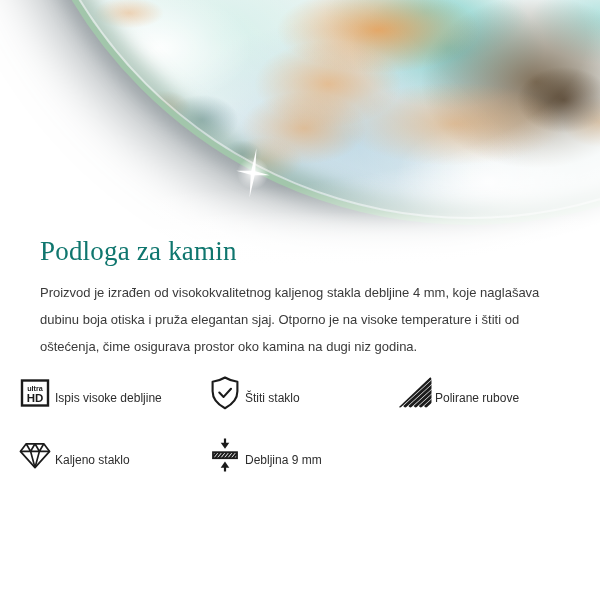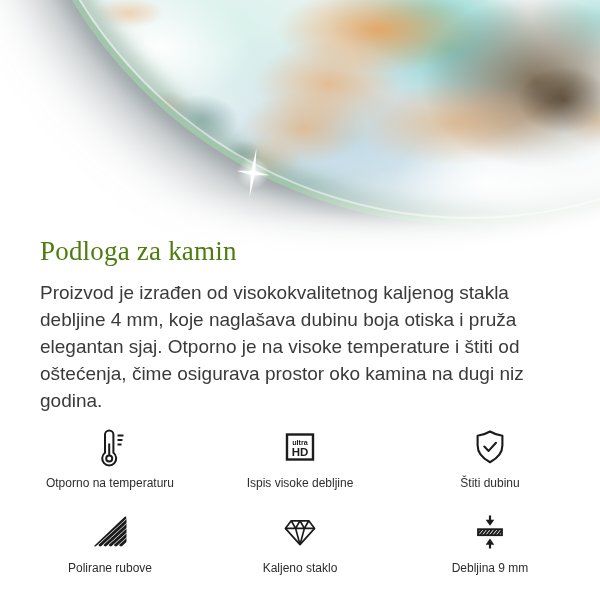--- a/index.html
+++ b/index.html
@@ -76,41 +76,41 @@
     width: 600px;
     padding-top: 233px;
     z-index: 2;
   }
   h1 {
     margin: 0 40px;
     font-family: "Liberation Serif", "DejaVu Serif", serif;
     font-weight: 500;
     font-size: 27px;
     line-height: 36px;
-    color: #4d7c0f;
+    color: #0f766e;
     letter-spacing: 0.2px;
   }
   .description {
     margin: 10px 40px 0;
     max-width: 528px;
-    font-size: 19px;
+    font-size: 13px;
     line-height: 27px;
     color: #3a3a3a;
   }
 
   
   .features {
     margin: 13px 15px 0;
     display: grid;
     grid-template-columns: repeat(3, 1fr);
     row-gap: 22px;
   }
   .feature {
     display: flex;
-    flex-direction: column;
+    flex-direction: row;
     align-items: center;
   }
   .feature .label {
     margin-top: 9px;
     font-size: 12px;
     color: #2d2d2d;
     text-align: center;
     white-space: nowrap;
   }
   .feature svg { display: block; }
@@ -133,45 +133,36 @@
   </svg>
 </div>
 
 <main>
   <h1><span>Podloga za kamin</span><br></h1>
 
   <p class="description">Proizvod je izrađen od visokokvalitetnog kaljenog stakla debljine 4 mm, koje naglašava dubinu boja otiska i pruža elegantan sjaj. Otporno je na visoke temperature i štiti od oštećenja, čime osigurava prostor oko kamina na dugi niz godina.</p>
 
   <div class="features">
 
-    <div class="feature">
-      <svg width="40" height="40" viewBox="0 0 40 40" fill="none" stroke="#1b1b1b" stroke-width="2">
-        <path d="M15 25.8 V7.6 A4.2 4.2 0 0 1 23.4 7.6 V25.8 A7 7 0 1 1 15 25.8 Z"></path>
-        <circle cx="19.2" cy="31.4" r="3"></circle>
-        <path d="M19.2 16.5 V28.3"></path>
-        <path d="M27.5 8.5 H33.5 M27.5 13 H32.5 M27.5 17.5 H31.5"></path>
-      </svg>
-      <span class="label">Otporno na temperaturu</span>
-    </div>
 
     <div class="feature">
       <svg width="40" height="40" viewBox="0 0 40 40">
         <rect x="7" y="7.5" width="26" height="25" fill="none" stroke="#1b1b1b" stroke-width="2.4"></rect>
         <text x="20" y="17.5" font-size="7.2" font-weight="bold" text-anchor="middle" fill="#1b1b1b" font-family="Liberation Sans, sans-serif">ultra</text>
         <text x="20" y="29" font-size="11.5" font-weight="bold" text-anchor="middle" fill="#1b1b1b" font-family="Liberation Sans, sans-serif">HD</text>
       </svg>
       <span class="label">Ispis visoke debljine</span>
     </div>
 
     <div class="feature">
       <svg width="40" height="40" viewBox="0 0 40 40" fill="none" stroke="#1b1b1b" stroke-width="2.1" stroke-linejoin="round" stroke-linecap="round">
         <path d="M20 4.5 C23.8 6.8 28.2 8.1 32.4 8.7 V18.3 C32.4 26.3 27.2 31.5 20 35.2 C12.8 31.5 7.6 26.3 7.6 18.3 V8.7 C11.8 8.1 16.2 6.8 20 4.5 Z"></path>
         <path d="M14.3 19.6 L18.6 23.9 L26 15.8"></path>
       </svg>
-      <span class="label">Štiti dubinu</span>
+      <span class="label">Štiti staklo</span>
     </div>
 
     <div class="feature">
       <svg width="40" height="40" viewBox="0 0 40 40">
         <defs>
           <clipPath id="tri">
               <polygon points="3.5,34.5 36.5,34.5 36.5,3"></polygon>
             </clipPath>
         </defs>
         <g clip-path="url(#tri)" stroke="#1b1b1b" stroke-width="2.9" fill="none">

